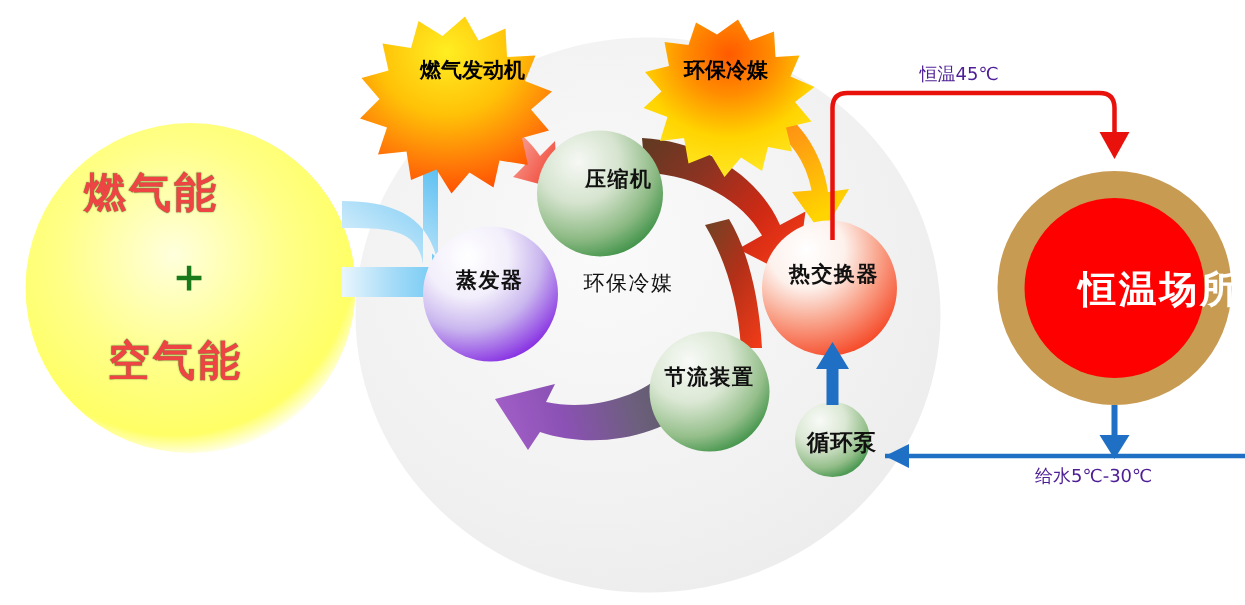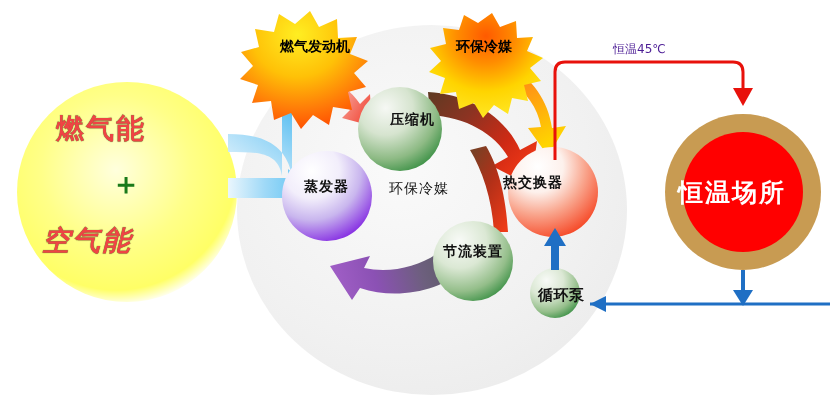--- a/index.html
+++ b/index.html
@@ -65,20 +65,21 @@
   .temp-text {
     color: #4c1d95;
     font-size: 12px;
     letter-spacing: 0px;
   }
   .place-text {
     color: #ffffff;
     font-weight: bold;
     font-size: 25px;
     letter-spacing: 2px;
+    margin-left: 41px;
   }
 </style>
 </head>
 <body>
 
 <div id="stage">
 
   <svg width="830" height="403" viewBox="0 0 830 403">
     <defs>
       <radialGradient id="gSun" cx="45%" cy="40%" r="62%">
@@ -253,30 +254,31 @@
     <path d="M 830 304 L 590 304" fill="none" stroke="#1f6fc4" stroke-width="3"></path>
     <path d="M 590 304 L 606 296 L 606 312 Z" fill="#1f6fc4"></path>
     <path d="M 743 270 L 743 292" fill="none" stroke="#1f6fc4" stroke-width="4"></path>
     <path d="M 733 290 L 753 290 L 743 306 Z" fill="#1f6fc4"></path>
 
     <path d="M 551 270 L 559 270 L 559 246 L 566 246 L 555 228 L 544 246 L 551 246 Z" fill="#1f6fc4"></path>
   </svg>
 
   <div class="lbl sun-text" style="left:56px; top:110px;">燃气能</div>
   <div class="lbl sun-plus" style="left:111px; top:164px;">＋</div>
-  <div class="lbl sun-text" style="left:42px; top:222px;font-style:italic;">空气能</div>
+  <div class="lbl sun-text" style="left:72px; top:222px;">空气能</div>
 
   <div class="lbl star-text" style="left:280px; top:38px;">燃气发动机</div>
   <div class="lbl star-text" style="left:456px; top:38px;">环保冷媒</div>
 
   <div class="lbl node-text" style="left:390px; top:111px;">压缩机</div>
   <div class="lbl node-text" style="left:304px; top:178px;">蒸发器</div>
   <div class="lbl node-text" style="left:443px; top:243px;text-align:right;">节流装置</div>
-  <div class="lbl node-text" style="left:503px; top:174px;text-align:right;">热交换器</div>
+  <div class="lbl node-text" style="left:526px; top:174px;text-align:right;">热交换器</div>
   <div class="lbl node-text-sm" style="left:538px; top:286px;">循环泵</div>
 
   <div class="lbl center-text" style="left:389px; top:180px;">环保冷媒</div>
 
   <div class="lbl temp-text" style="left:613px; top:41px;">恒温45℃</div>
+  <div class="lbl temp-text" style="left:690px; top:309px;">给水5℃-30℃</div>
 
   <div class="lbl place-text" style="left:678px; top:176px;">恒温场所</div>
 
 </div>
 
 </body></html>

